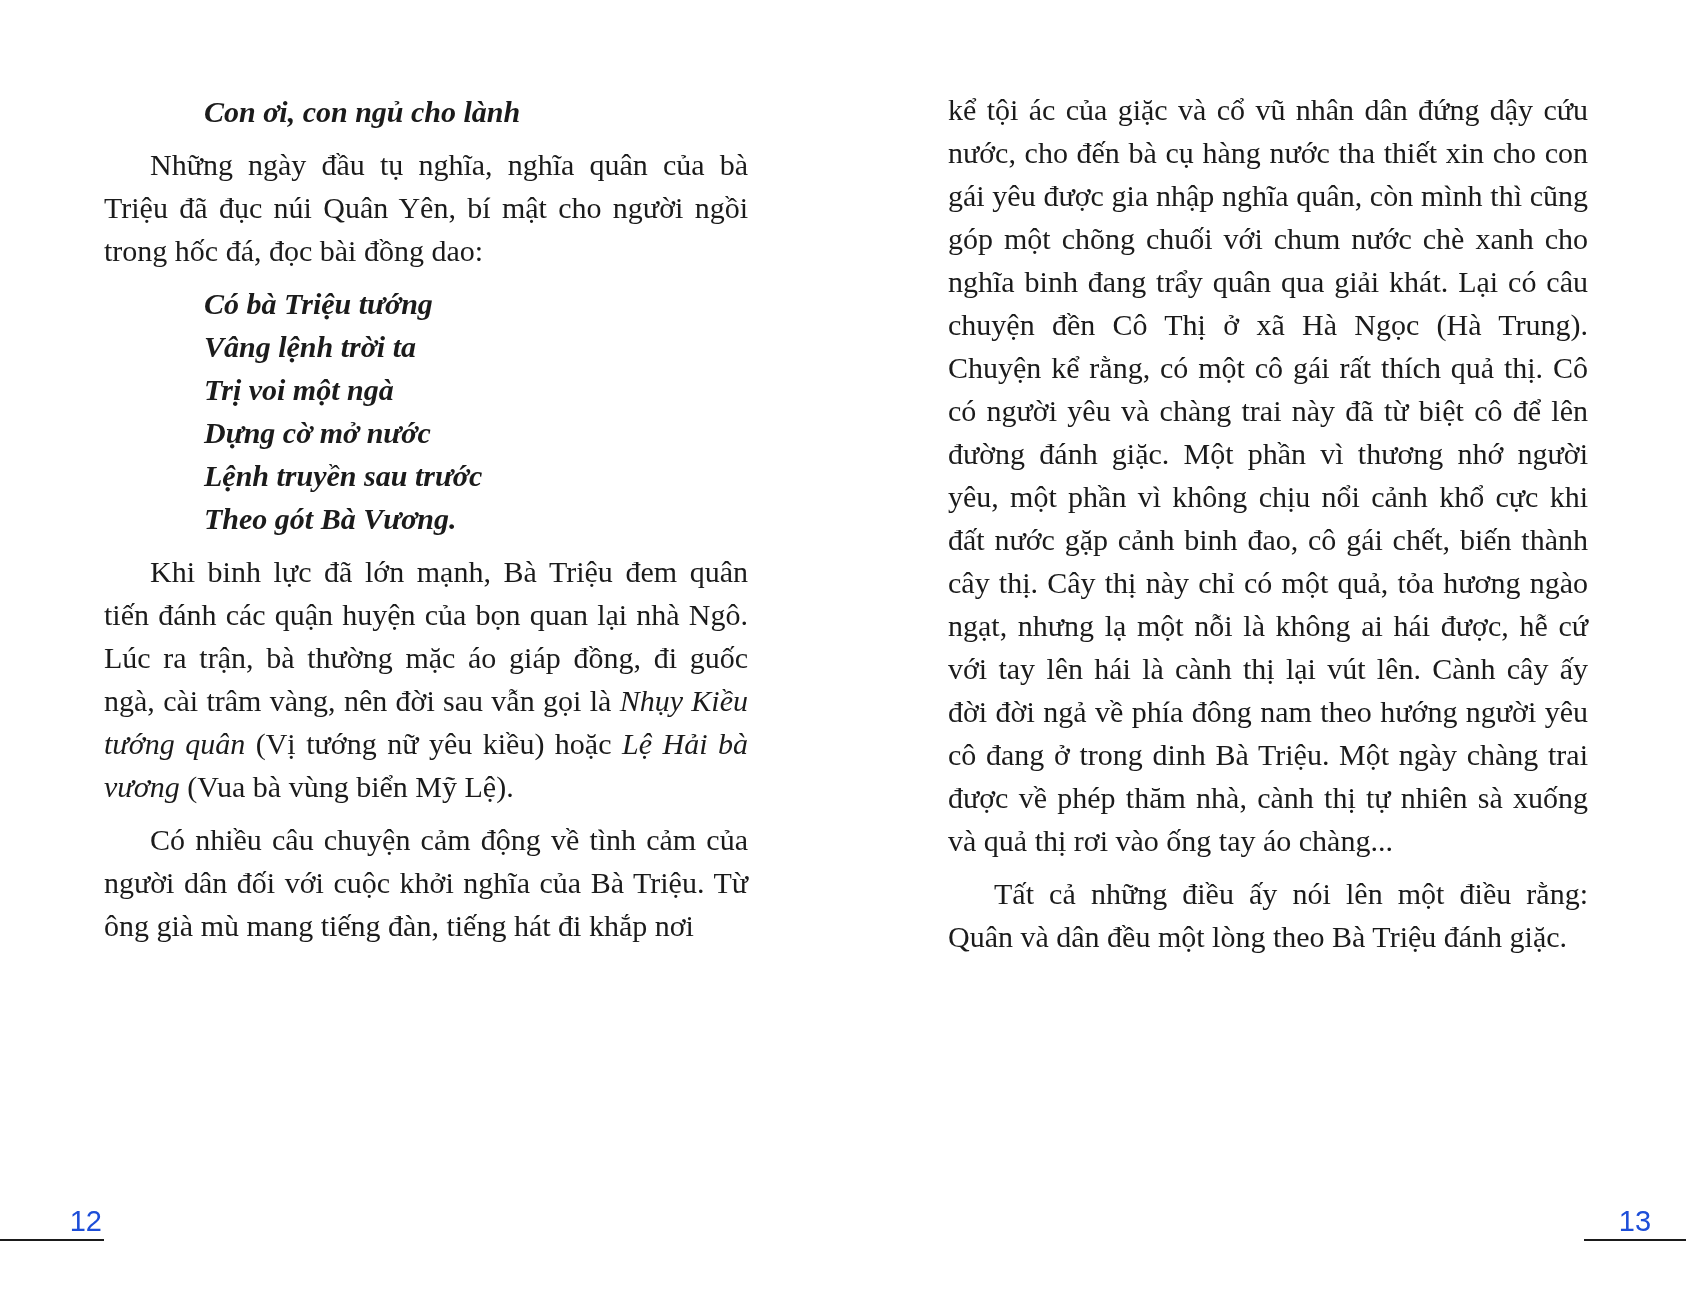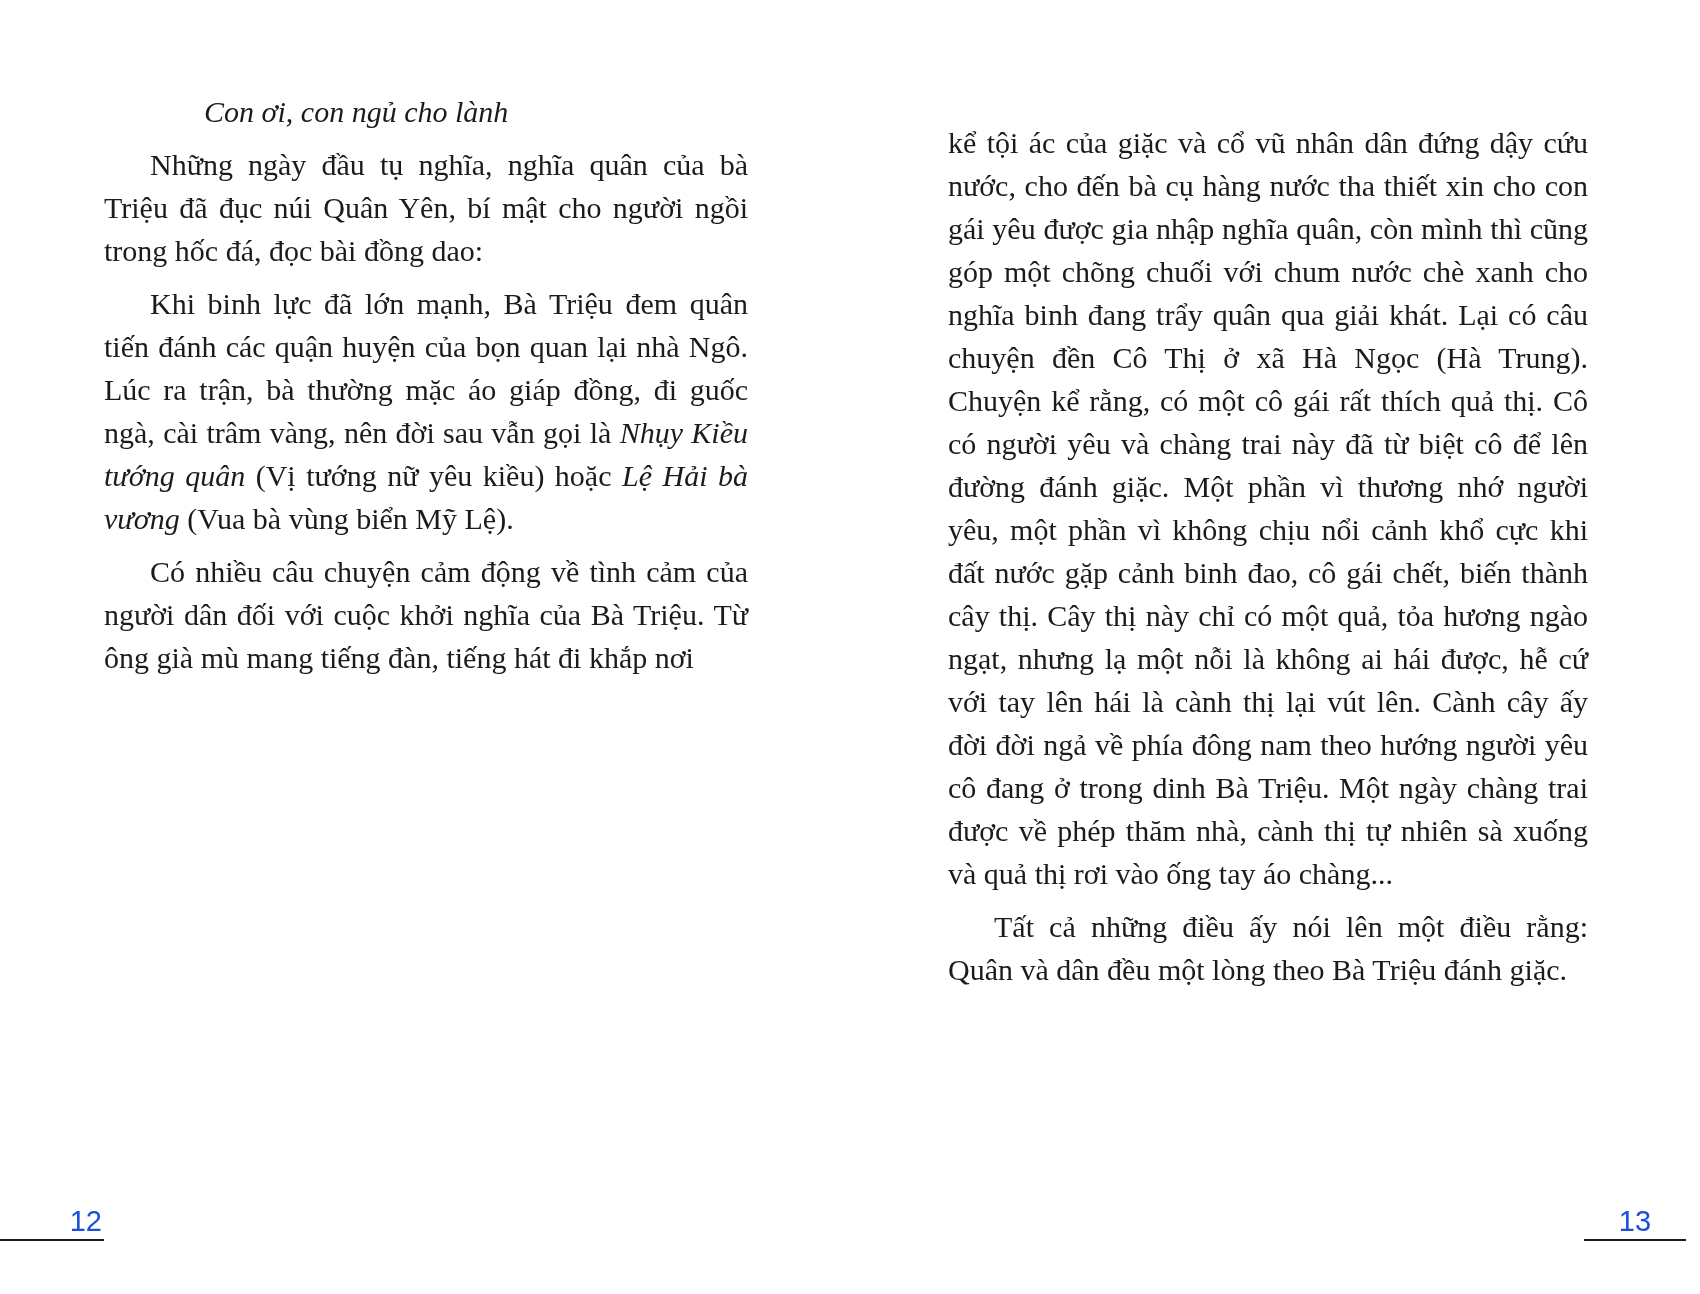--- a/index.html
+++ b/index.html
@@ -11,33 +11,34 @@
     overflow: hidden;
     font-family: "Liberation Serif", serif;
     color: #1b1b1b;
   }
   .text-col {
     position: absolute;
     font-size: 30px;
     line-height: 43px;
   }
   .col-left  { left: 104px; top: 90px;  width: 644px; }
-  .col-right { left: 948px; top: 88px;  width: 640px; margin-top: 33px; }
+  .col-right { left: 948px; top: 88px;  width: 640px; }
 
   .text-col p {
     margin: 10px 0 0 0;
     text-align: justify;
     text-indent: 46px;
   }
   .text-col p.first    { margin-top: 0; }
   .text-col p.noindent { text-indent: 0; }
 
   .verse {
     margin: 10px 0 0 100px;
     font-style: italic;
+    font-weight: bold;
   }
   .verse.first { margin-top: 0; }
   .verse .vline { white-space: nowrap; }
 
   .it { font-style: italic; }
 
   .folio {
     position: absolute;
     top: 1207px;
     font-family: "Liberation Sans", sans-serif;
@@ -63,20 +64,28 @@
 <div class="sheet">
 
   <div class="text-col col-left">
 
     <div class="verse first">
       <div class="vline">Con ơi, con ngủ cho lành</div>
     </div>
 
     <p>Những ngày đầu tụ nghĩa, nghĩa quân của bà Triệu đã đục núi Quân Yên, bí mật cho người ngồi trong hốc đá, đọc bài đồng dao:</p>
 
+    <div class="verse">
+      <div class="vline">Có bà Triệu tướng</div>
+      <div class="vline">Vâng lệnh trời ta</div>
+      <div class="vline">Trị voi một ngà</div>
+      <div class="vline">Dựng cờ mở nước</div>
+      <div class="vline">Lệnh truyền sau trước</div>
+      <div class="vline">Theo gót Bà Vương.</div>
+    </div>
 
 
     <p>
       <span>Khi binh lực đã lớn mạnh, Bà Triệu đem quân tiến đánh các quận huyện của bọn quan lại nhà Ngô. Lúc ra trận, bà thường mặc áo giáp đồng, đi guốc ngà, cài trâm vàng, nên đời sau vẫn gọi là </span><span class="it">Nhụy Kiều tướng quân</span><span> (Vị tướng nữ yêu kiều) hoặc </span><span class="it">Lệ Hải bà vương</span><span> (Vua bà vùng biển Mỹ Lệ).</span>
     </p>
 
     <p>Có nhiều câu chuyện cảm động về tình cảm của người dân đối với cuộc khởi nghĩa của Bà Triệu. Từ ông già mù mang tiếng đàn, tiếng hát đi khắp nơi</p>
   </div>
 
   <div class="text-col col-right">

